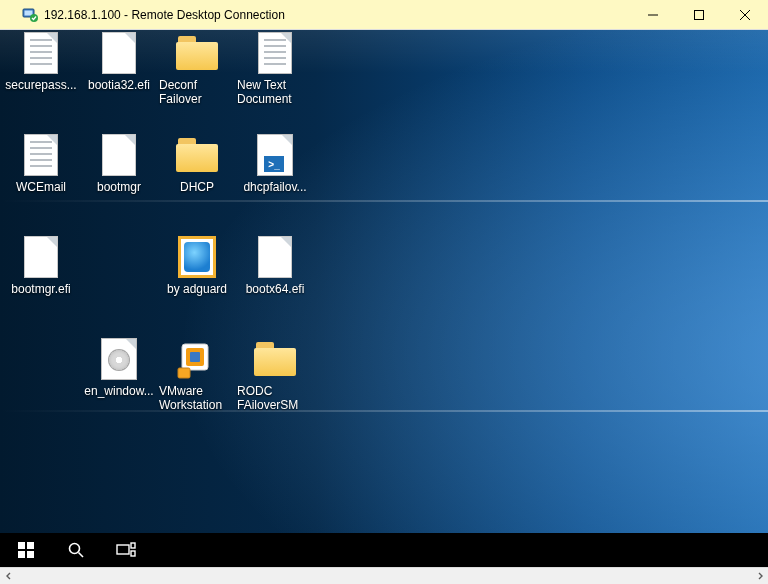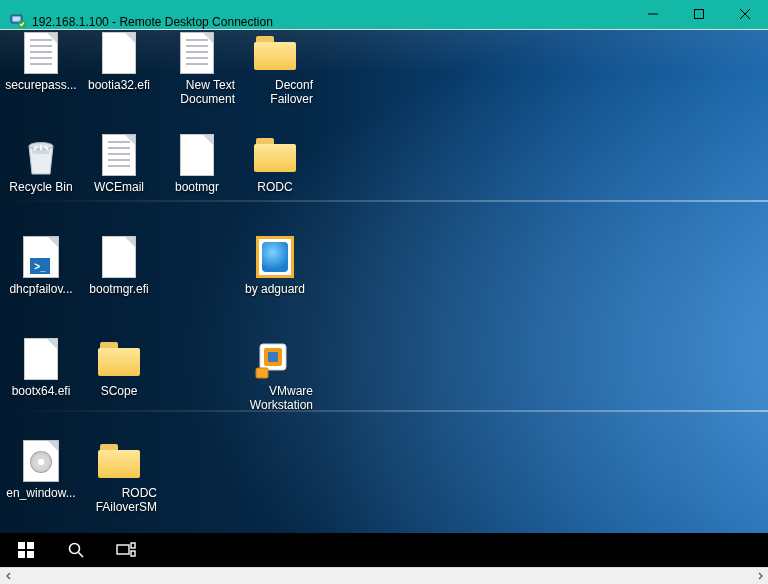--- a/index.html
+++ b/index.html
@@ -8,24 +8,24 @@
       height: 584px;
       background: #fff;
       font-family: "Segoe UI", Tahoma, sans-serif;
       font-size: 12px;
       overflow: hidden;
       position: relative;
     }
     
     .titlebar {
       height: 30px;
-      background: #14b8a6;
+      background: #fef9c3;
       display: flex;
-      align-items: flex-end;
-      padding-left: 10px;
+      align-items: center;
+      padding-left: 22px;
       border-bottom: 1px solid #ddd;
     }
     .titlebar-icon {
       width: 16px; height: 16px;
       margin-right: 6px;
       display: inline-flex; align-items: center; justify-content: center;
     }
     .titlebar-title { color: #000; font-size: 12px; flex: 0 0 auto; }
     .titlebar-spacer { flex: 1; }
     .winbtn {
@@ -68,21 +68,21 @@
       column-gap: 0px;
       row-gap: 0px;
       padding-left: 2px;
     }
     .desktop-icon {
       width: 78px; height: 100px;
       display: flex; flex-direction: column; align-items: center;
       justify-content: flex-start;
       padding-top: 4px;
       color: #fff;
-      text-align: right;
+      text-align: left;
       cursor: default;
     }
     .desktop-icon .ico {
       width: 42px; height: 42px;
       display: flex; align-items: center; justify-content: center;
       margin-bottom: 4px;
     }
     .desktop-icon .label {
       font-size: 12px;
       line-height: 14px;
@@ -238,70 +238,59 @@
           <div class="label">securepass...</div>
         </div>
         <div class="desktop-icon">
           <div class="ico">
             <div class="file-blank"></div>
           </div>
           <div class="label">bootia32.efi</div>
         </div>
         <div class="desktop-icon">
           <div class="ico">
+            <div class="folder"></div>
+          </div>
+          <div class="label">Deconf Failover</div>
+        </div>
+        <div class="desktop-icon">
+          <div class="ico">
             <div class="file-text">
               <div class="line"></div>
               <div class="line"></div>
               <div class="line"></div>
               <div class="line"></div>
               <div class="line"></div>
             </div>
           </div>
           <div class="label">New Text Document</div>
         </div>
         <div class="desktop-icon">
           <div class="ico">
+            <div class="file-text">
+              <div class="line"></div>
+              <div class="line"></div>
+              <div class="line"></div>
+              <div class="line"></div>
+              <div class="line"></div>
+            </div>
+          </div>
+          <div class="label">WCEmail</div>
+        </div>
+        <div class="desktop-icon">
+          <div class="ico">
+            <div class="file-blank"></div>
+          </div>
+          <div class="label">bootmgr</div>
+        </div>
+        <div class="desktop-icon">
+          <div class="ico">
             <div class="folder"></div>
           </div>
-          <div class="label">Deconf Failover</div>
-        </div>
-        <div class="desktop-icon">
-          <div class="ico">
-            <div class="recycle-bin"><svg viewBox="0 0 40 42">
-                <path d="M8 12 L32 12 L29 40 L11 40 Z" fill="#e9eef2" stroke="#b7c2cc"></path>
-                <path d="M10 14 L30 14 L28 20 L12 20 Z" fill="#cfd9e1"></path>
-                <ellipse cx="20" cy="12" rx="12" ry="3.5" fill="#d7dfe6" stroke="#aab6c1"></ellipse>
-                <path d="M13 16 L16 12 M20 16 L20 11 M27 16 L24 12" stroke="#ffffff" stroke-width="2"></path>
-              </svg></div>
-          </div>
-          <div class="label">Recycle Bin</div>
-        </div>
-        <div class="desktop-icon">
-          <div class="ico">
-            <div class="file-text">
-              <div class="line"></div>
-              <div class="line"></div>
-              <div class="line"></div>
-              <div class="line"></div>
-              <div class="line"></div>
-            </div>
-          </div>
-          <div class="label">WCEmail</div>
-        </div>
-        <div class="desktop-icon">
-          <div class="ico">
-            <div class="file-blank"></div>
-          </div>
-          <div class="label">bootmgr</div>
-        </div>
-        <div class="desktop-icon">
-          <div class="ico">
-            <div class="folder"></div>
-          </div>
-          <div class="label">RODC</div>
+          <div class="label">DHCP</div>
         </div>
         <div class="desktop-icon">
           <div class="ico">
             <div class="ps1-file">
               <div class="badge">&gt;_</div>
             </div>
           </div>
           <div class="label">dhcpfailov...</div>
         </div>
         <div class="desktop-icon">
@@ -318,47 +307,41 @@
             </div>
           </div>
           <div class="label">by adguard</div>
         </div>
         <div class="desktop-icon">
           <div class="ico">
             <div class="file-blank"></div>
           </div>
           <div class="label">bootx64.efi</div>
         </div>
-        <div class="desktop-icon">
-          <div class="ico">
-            <div class="folder"></div>
-          </div>
-          <div class="label">SCope</div>
-        </div>
         <div class="desktop-icon empty"></div>
+        <div class="desktop-icon">
+          <div class="ico">
+            <div class="iso-file">
+              <div class="disc"></div>
+            </div>
+          </div>
+          <div class="label">en_window...</div>
+        </div>
         <div class="desktop-icon">
           <div class="ico">
             <div class="vmware">
               <svg width="42" height="42" viewBox="0 0 42 42">
                 <rect x="6" y="6" width="26" height="26" rx="3" fill="#fff" stroke="#d0d0d0"></rect>
                 <rect x="10" y="10" width="18" height="18" rx="2" fill="#f39c12"></rect>
                 <rect x="14" y="14" width="10" height="10" rx="1" fill="#3a78c3"></rect>
                 <rect x="2" y="30" width="12" height="10" rx="1.5" fill="#f6a623" stroke="#c7811a"></rect>
               </svg>
             </div>
           </div>
           <div class="label">VMware Workstation</div>
-        </div>
-        <div class="desktop-icon">
-          <div class="ico">
-            <div class="iso-file">
-              <div class="disc"></div>
-            </div>
-          </div>
-          <div class="label">en_window...</div>
         </div>
         <div class="desktop-icon">
           <div class="ico">
             <div class="folder"></div>
           </div>
           <div class="label">RODC FAiloverSM</div>
         </div>
         <div class="desktop-icon empty"></div>
       </div>
 

